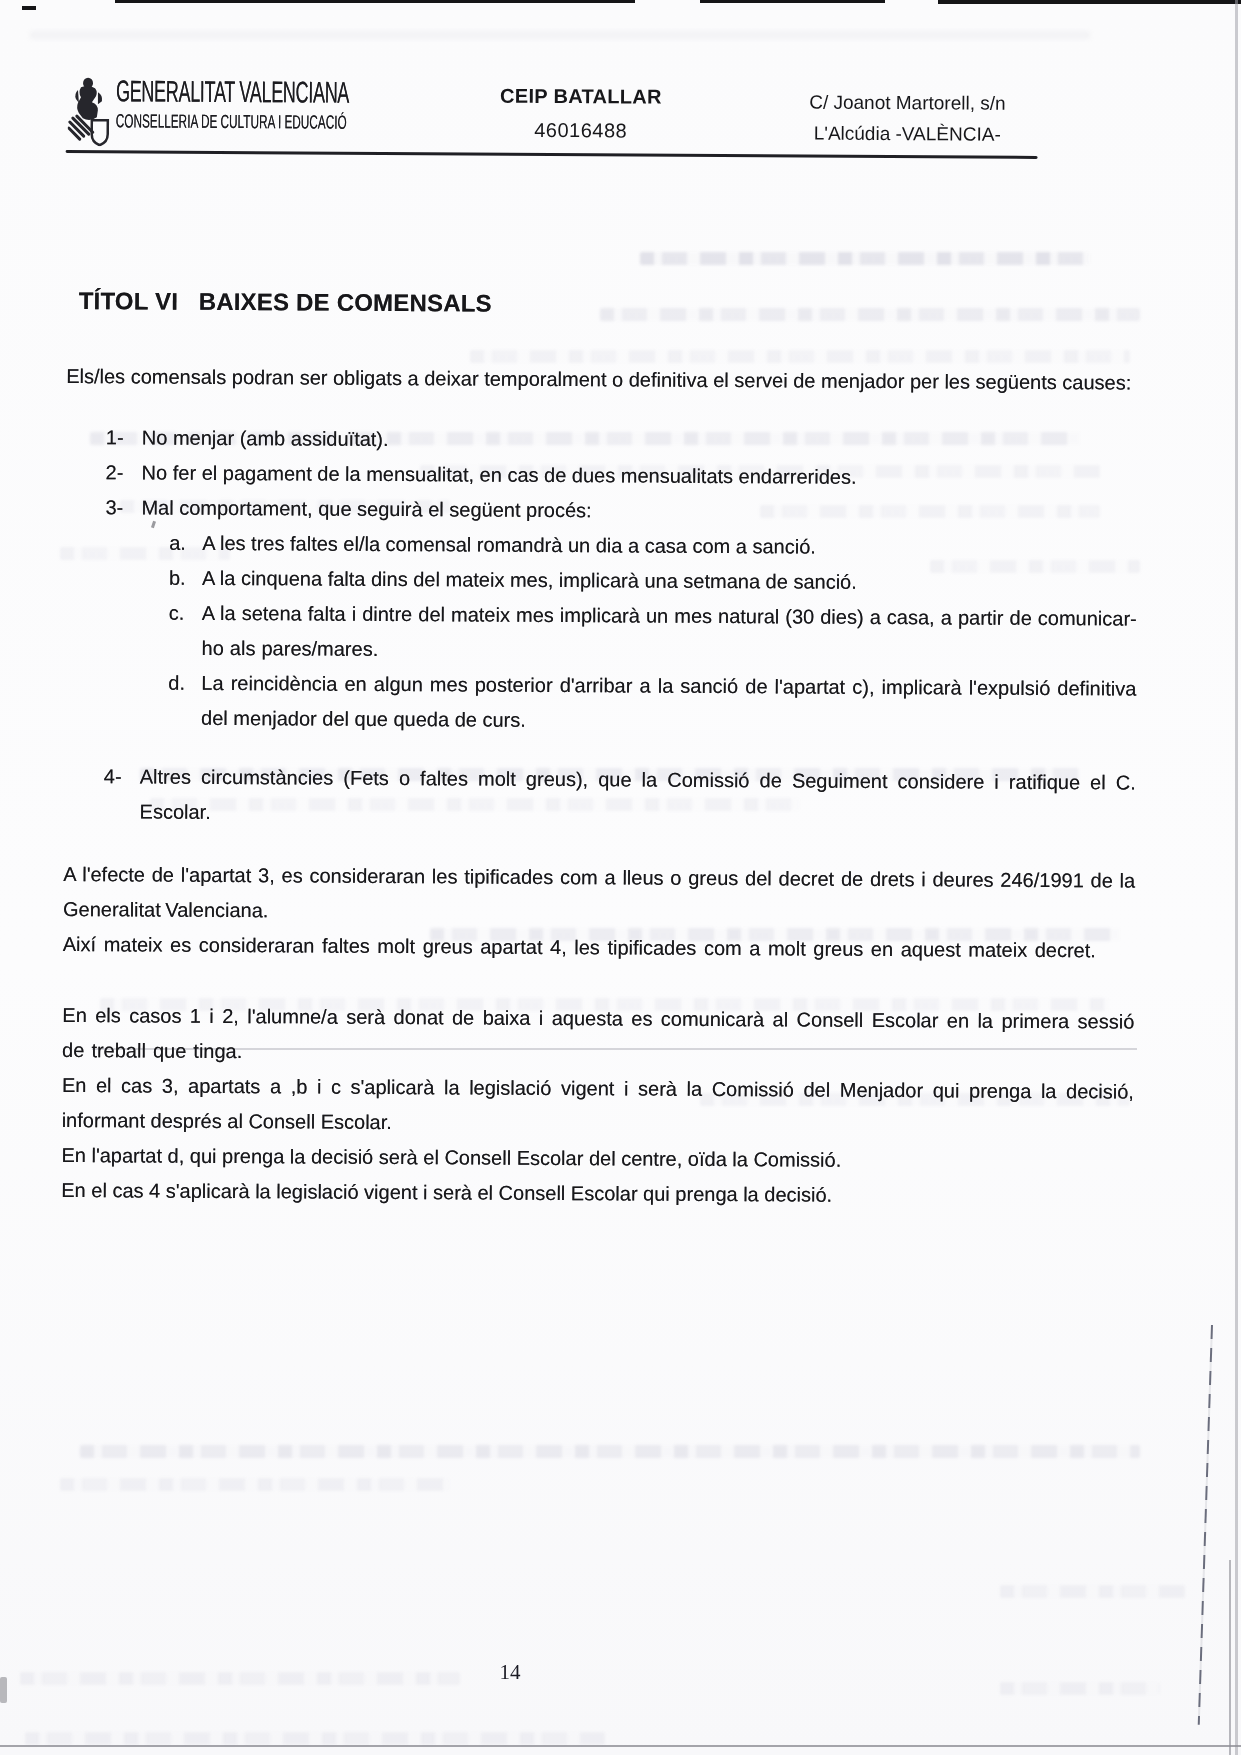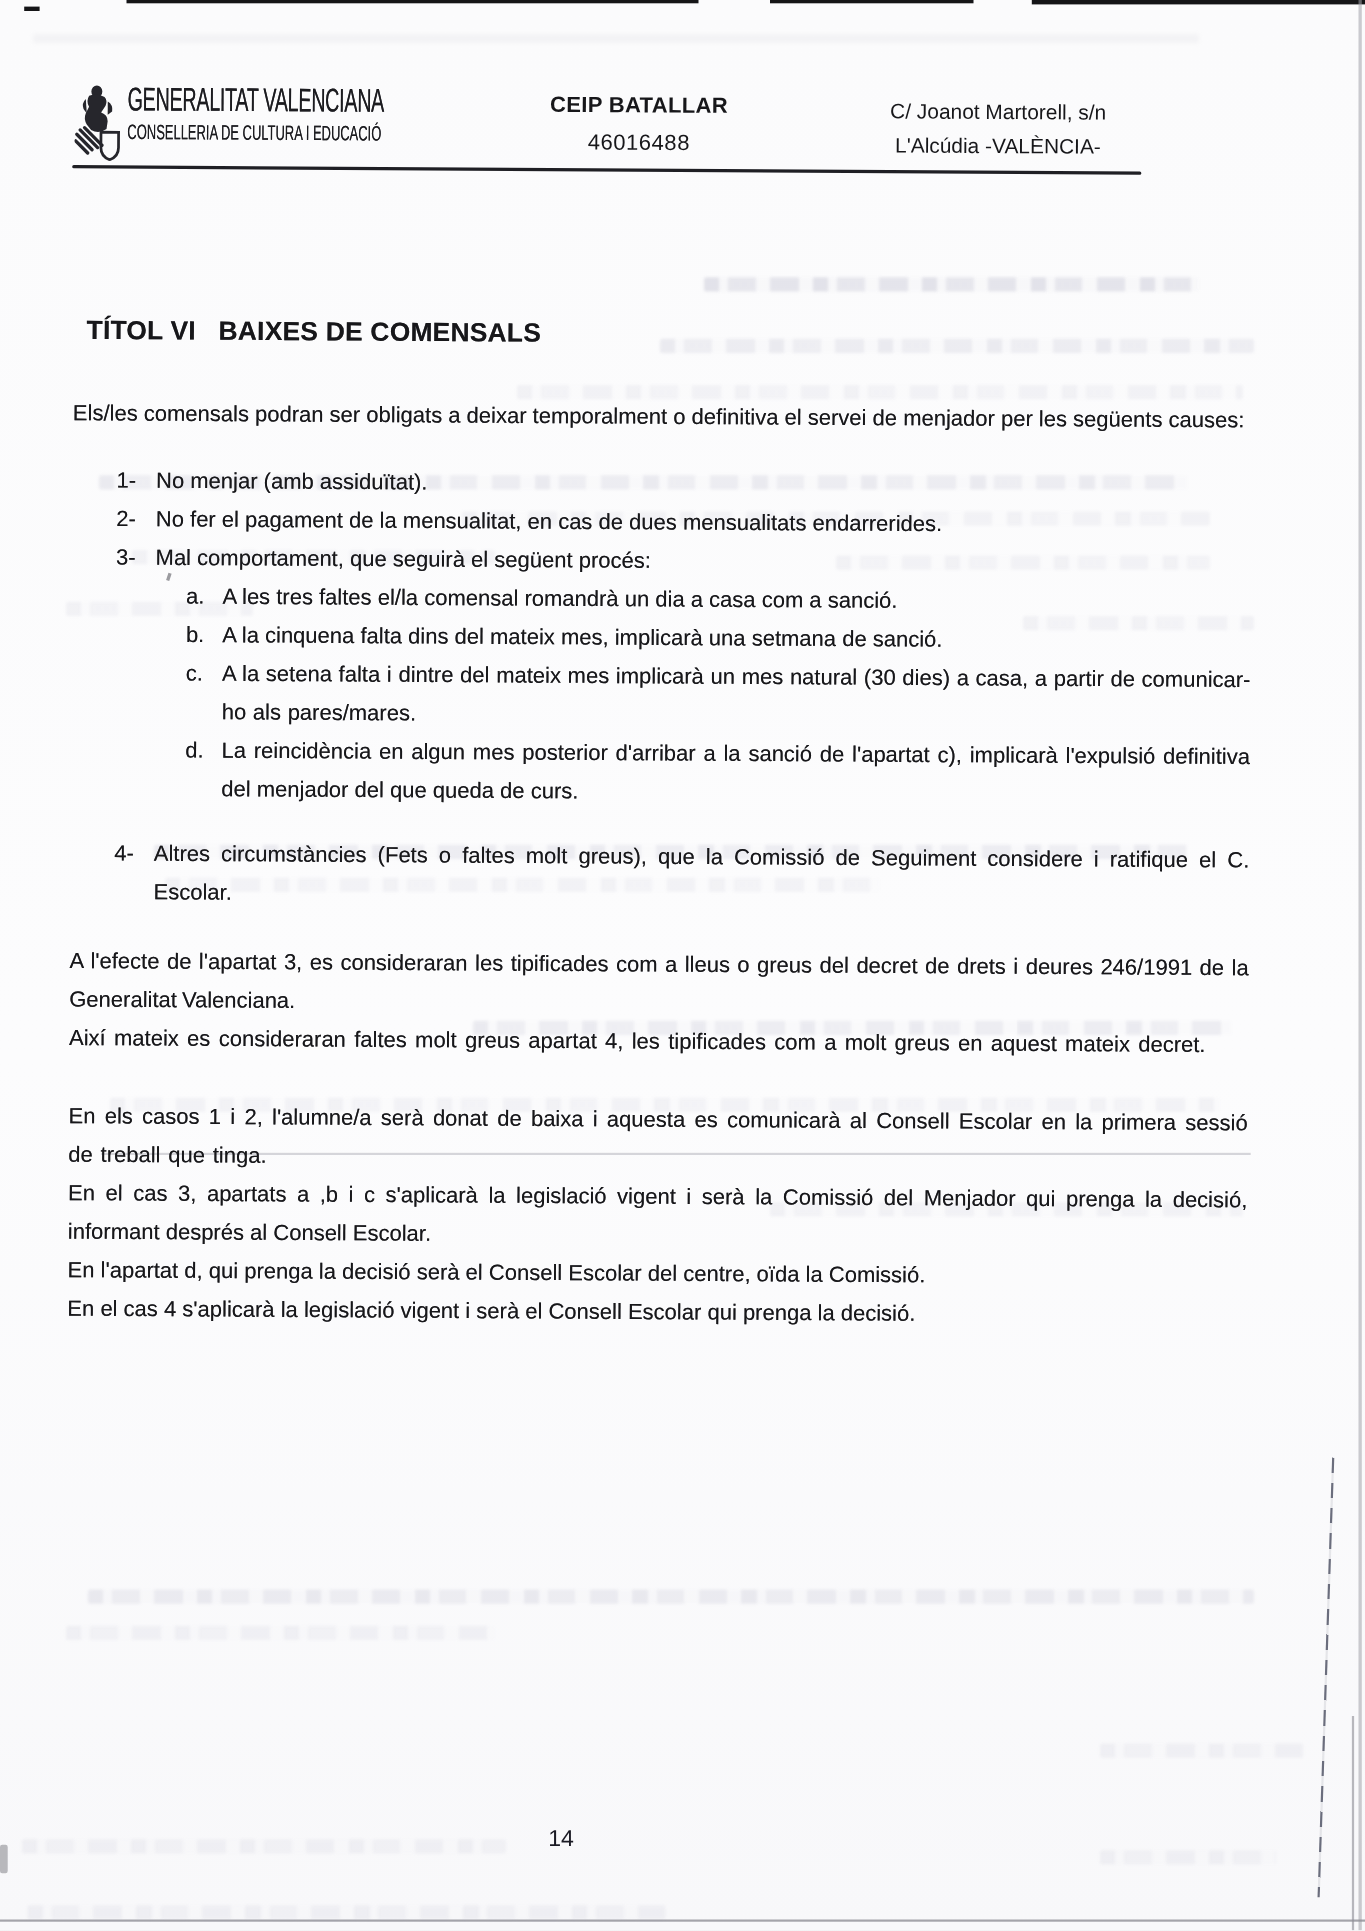--- a/index.html
+++ b/index.html
@@ -61,21 +61,21 @@
   .paras{margin-top:28px;}
   .paras p, .decision p{margin:0;line-height:35px;text-align:justify;}
   .decision{margin-top:36px;}
   .p-efecte{word-spacing:-1px;}
   .p-aixi{word-spacing:2px;}
   .p-casos{word-spacing:1.5px;}
   .st-c{word-spacing:.5px;}
   .c4{word-spacing:1px;}
   .page-number{
     position:absolute;top:1660px;left:470px;width:80px;text-align:center;
-    font-family:Liberation Sans, sans-serif;font-size:21px;color:#1a1a24;
+    font-family:Liberation Serif, serif;font-size:21px;color:#1a1a24;
   }
   
   .ghost{
     position:absolute;height:13px;border-radius:2px;pointer-events:none;
     filter:blur(1.6px);opacity:.42;
     background:repeating-linear-gradient(90deg,
       rgba(150,150,176,.40) 0 14px, rgba(150,150,176,.07) 14px 22px,
       rgba(150,150,176,.32) 22px 47px, rgba(150,150,176,.05) 47px 60px,
       rgba(150,150,176,.36) 60px 86px, rgba(150,150,176,.06) 86px 99px);
   }

